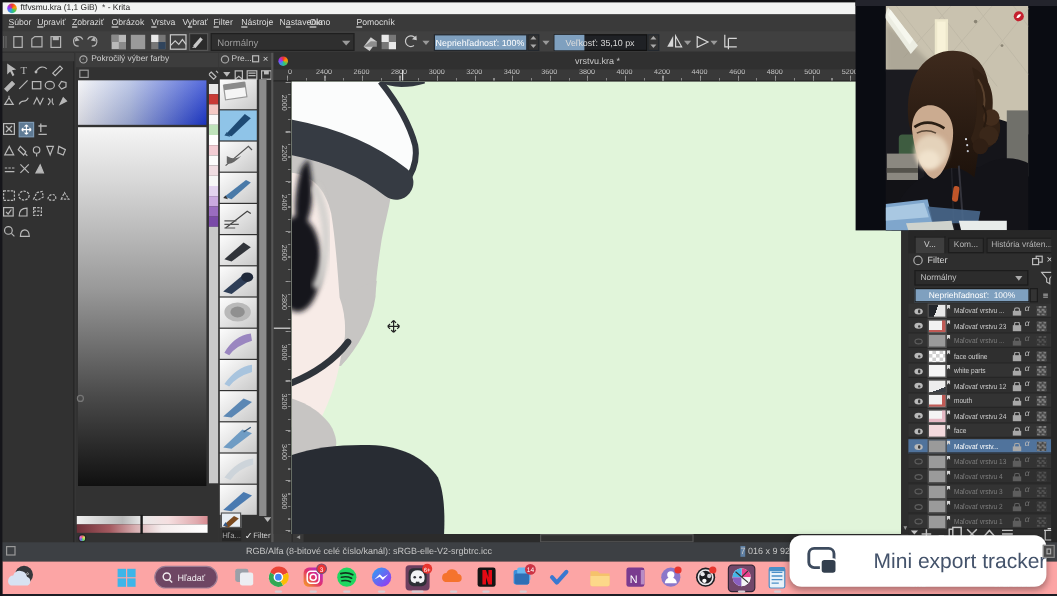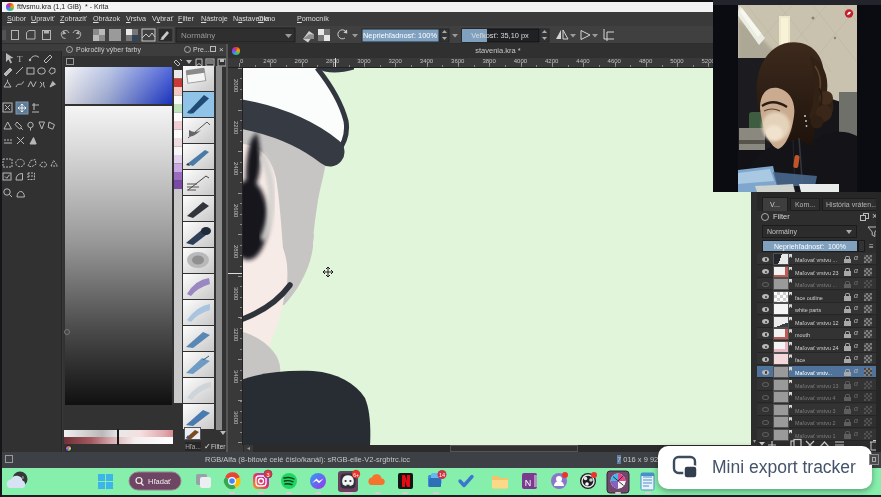--- a/index.html
+++ b/index.html
@@ -265,21 +265,21 @@
       </svg>
  <div style="position:absolute;left:38px;top:387px;width:0;height:0;border:3px solid transparent;border-top:4px solid #bbb"></div>
  <div style="position:absolute;left:3px;top:398px;width:16px;height:9px;background:#262626;color:#aaa;font-size:6.5px;line-height:9px;text-align:center">Hľa...</div>
  <div style="position:absolute;left:22px;top:398px;color:#e8e8e8;font-size:8px;line-height:9px">✓</div>
  <div style="position:absolute;left:29px;top:398px;color:#cfcfcf;font-size:6.5px;line-height:9px">Filter</div>
 </div>
 
 <div class="abs" style="left:226px;top:44px;width:2px;height:408px;background:#565656"></div>
 <div class="abs" id="canvas-tab" style="left:228px;top:44px;width:522px;height:14px;background:#303030"></div>
 <div class="abs" style="left:232px;top:47px;width:8px;height:8px;border-radius:50%;background:conic-gradient(#e33,#f90,#3c6,#39d,#93f,#e33)"></div>
-<div class="abs" style="left:442px;top:45px;width:112px;font-size:7.5px;line-height:12px;color:#c8c8c8;text-align:center">stavenia.kra *</div>
+<div class="abs" style="left:442px;top:45px;width:112px;font-size:7.5px;line-height:12px;color:#c8c8c8;text-align:center">vrstvu.kra *</div>
 
 <div class="abs" id="hruler" style="left:228px;top:58px;width:522px;height:10px;background:#393939;border-bottom:1px solid #222;overflow:hidden">
  <div style="position:absolute;left:11px;top:0;width:511px;height:10px;background:repeating-linear-gradient(to right,#888 0,#888 1px,transparent 1px,transparent 15.65px) bottom/100% 3px no-repeat,repeating-linear-gradient(to right,#9a9a9a 0,#9a9a9a 1px,transparent 1px,transparent 31.3px) bottom/100% 5px no-repeat"></div>
  <div id="hnums" style="position:absolute;top:0;left:0;font-size:6px;color:#c2c2c2;line-height:7px">
         <span style="position:absolute;left:32px;width:20px;text-align:center">2400</span>
         <span style="position:absolute;left:63.3px;width:20px;text-align:center">2600</span>
         <span style="position:absolute;left:94.6px;width:20px;text-align:center">2800</span>
         <span style="position:absolute;left:125.9px;width:20px;text-align:center">3000</span>
         <span style="position:absolute;left:157.2px;width:20px;text-align:center">3200</span>
         <span style="position:absolute;left:188.5px;width:20px;text-align:center">3400</span>
@@ -622,21 +622,21 @@
   </g>
  </svg>
  <div style="position:absolute;left:119px;top:0;width:5px;height:260px;background:#262626"></div>
 </div>
 
 <div class="abs" style="left:0;top:452px;width:881px;height:16px;background:#3d4044"></div>
 <div class="abs" style="left:205px;top:455px;font-size:7.5px;color:#c6c6c6">RGB/Alfa (8-bitové celé číslo/kanál): sRGB-elle-V2-srgbtrc.icc</div>
 <div class="abs" style="left:617px;top:455px;font-size:7.5px;color:#c6c6c6"><span style="background:#5d7fa3">7</span> 016 x 9 920</div>
 <div class="abs" style="left:5px;top:455px;width:8px;height:8px;border:1px solid #999"></div>
 
-<div class="abs" id="taskbar" style="left:0;top:468px;width:881px;height:27px;background:#86efac">
+<div class="abs" id="taskbar" style="left:0;top:468px;width:881px;height:27px;background:#fca5a5">
  <svg width="881" height="27" style="position:absolute;left:0;top:0">
   <defs>
    <linearGradient id="msgr" x1="0" y1="0" x2="1" y2="1">
             <stop offset="0" stop-color="#2aa4f4"></stop>
             <stop offset="1" stop-color="#a02ef0"></stop>
           </linearGradient>
    <linearGradient id="insta" x1="0" y1="1" x2="1" y2="0">
             <stop offset="0" stop-color="#f5a623"></stop>
             <stop offset=".5" stop-color="#e1306c"></stop>
             <stop offset="1" stop-color="#a02ef0"></stop>
@@ -753,18 +753,18 @@
  </svg>
 </div>
 <div class="abs" style="left:0;top:495px;width:881px;height:2px;background:#1d1d24"></div>
 <div class="abs" style="left:0;top:468px;width:2px;height:27px;background:#1d1d24"></div>
 
 <div class="abs" id="tracker" style="left:658px;top:446px;width:214px;height:43px;background:#ffffff;border-radius:10px;box-shadow:0 2px 6px rgba(0,0,0,.35)">
  <svg width="30" height="28" style="position:absolute;left:14px;top:8px">
   <rect x="2" y="3" width="21" height="16" rx="4.5" fill="none" stroke="#3d4b5e" stroke-width="2.4"></rect>
   <rect x="12" y="12" width="13" height="12" rx="3" fill="#333f4e" stroke="#fff" stroke-width="1.5"></rect>
  </svg>
- <div style="position:absolute;left:54px;top:0;height:43px;line-height:43px;font-size:17.5px;color:#44536b">Mini export tracker</div>
+ <div style="position:absolute;left:70px;top:0;height:43px;line-height:43px;font-size:17.5px;color:#44536b">Mini export tracker</div>
 </div>
 <div class="abs" style="left:869px;top:454px;width:10px;height:11px;border:1px solid #8a8a8a;background:#4a4a4a"></div>
 <div class="abs" style="left:872px;top:457px;width:4px;height:5px;border:1px solid #aaa"></div>
 
 <div class="abs" style="left:0;top:0;width:2px;height:497px;background:#15151a"></div>
 </div>
 </body></html>

